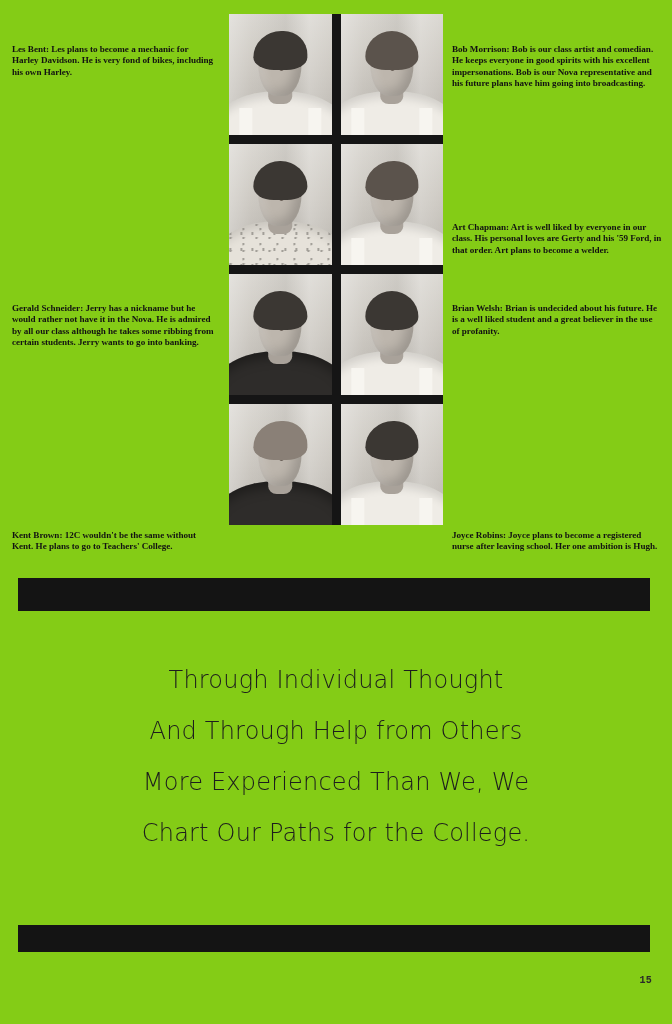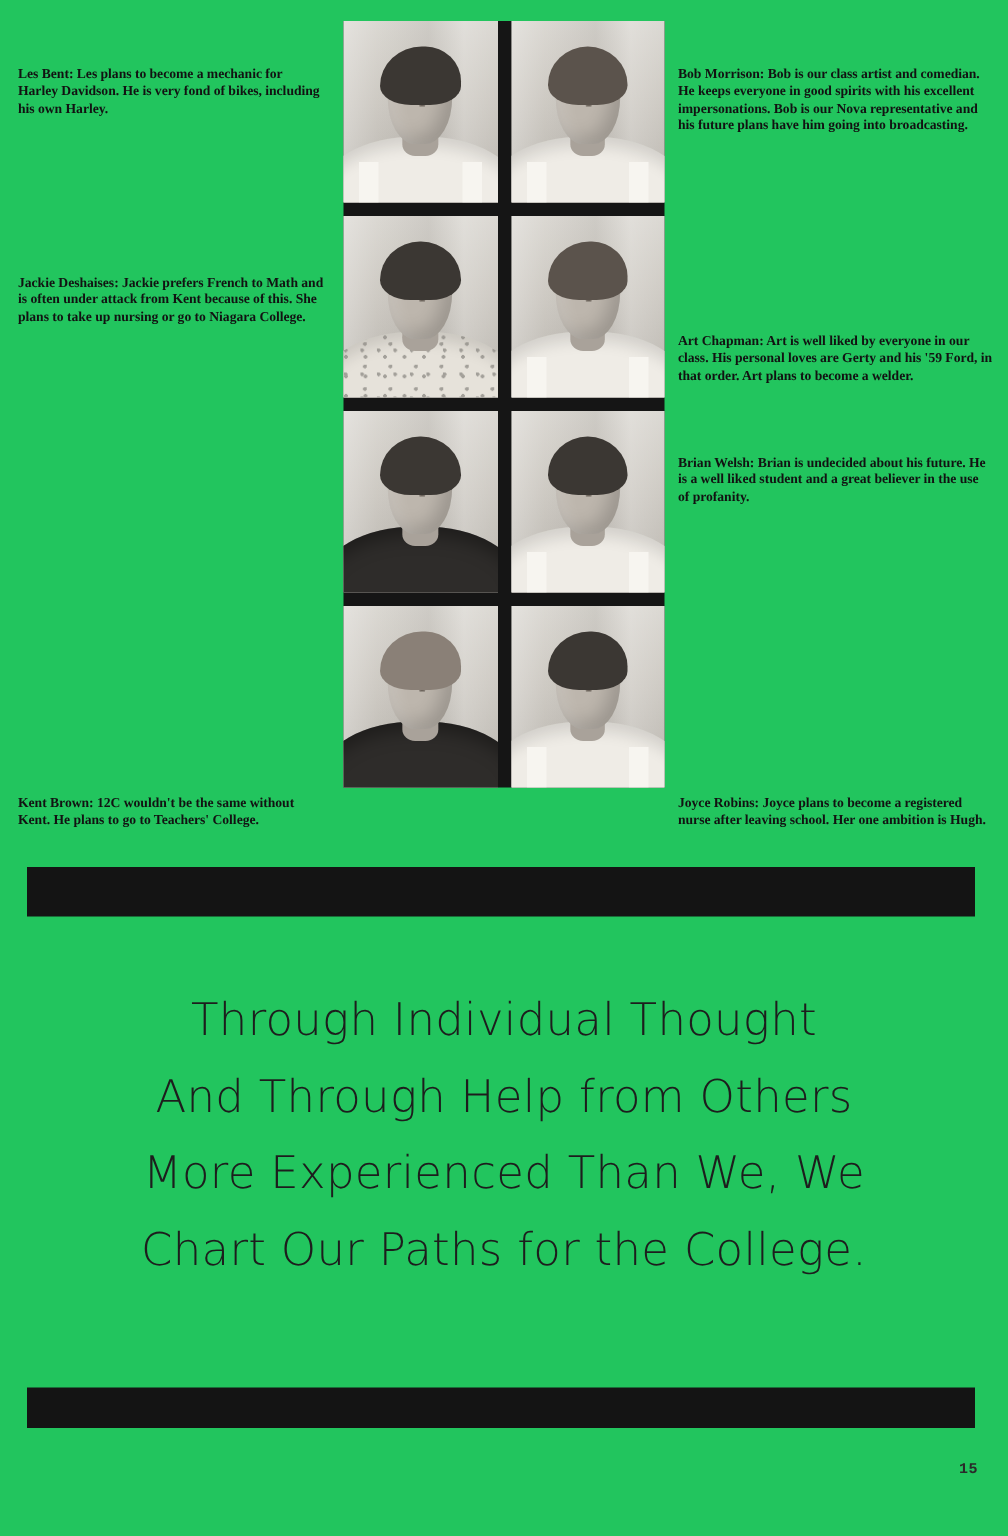--- a/index.html
+++ b/index.html
@@ -14,21 +14,21 @@
     overflow: hidden;
     font-family: "Liberation Serif", "DejaVu Serif", serif;
     color: #1a1a1a;
     -webkit-font-smoothing: antialiased;
   }
 
   
   .page {
     position: absolute;
     inset: 0;
-    background: #22c55e;
+    background: #84cc16;
   }
 
   
   .photo-grid {
     position: absolute;
     left: 229px;
     top: 14px;
     width: 214px;
     height: 511px;
     background: #151515;
@@ -205,21 +205,21 @@
 
   
   .quote {
     position: absolute;
     left: 0;
     top: 655px;
     width: 672px;
     text-align: center;
     font-family: "DejaVu Sans", "Liberation Sans", sans-serif;
     font-weight: 300;
-    font-size: 30px;
+    font-size: 24px;
     line-height: 51px;
     letter-spacing: 0.2px;
     color: #1d1d1d;
   }
   .quote-line { display: block; white-space: nowrap; }
 
   
   .page-number {
     position: absolute;
     right: 20px;
@@ -232,22 +232,22 @@
     text-align: center;
   }
 </style>
 </head>
 <body>
 
 <div class="page">
 
   <div class="blurb col-left" style="top:44px;">Les Bent: Les plans to become a mechanic for Harley Davidson. He is very fond of bikes, including his own Harley.</div>
 
-  <div class="blurb col-left" style="top:183px;">Jackie Deshaises: Jackie prefers French to Math and is often under attack from Kent because of this. She plans to take up nursing or go to Niagara College.</div>
-
+
+  <div class="blurb col-left" style="top:303px;">Gerald Schneider: Jerry has a nickname but he would rather not have it in the Nova. He is admired by all our class although he takes some ribbing from certain students. Jerry wants to go into banking.</div>
 
 
   <div class="blurb col-left" style="top:530px;">Kent Brown: 12C wouldn't be the same without Kent. He plans to go to Teachers' College.</div>
 
   <div class="blurb col-right" style="top:44px;">Bob Morrison: Bob is our class artist and comedian. He keeps everyone in good spirits with his excellent impersonations. Bob is our Nova representative and his future plans have him going into broadcasting.</div>
 
   <div class="blurb col-right" style="top:183px;margin-top:39px;">Art Chapman: Art is well liked by everyone in our class. His personal loves are Gerty and his '59 Ford, in that order. Art plans to become a welder.</div>
 
   <div class="blurb col-right" style="top:303px;">Brian Welsh: Brian is undecided about his future. He is a well liked student and a great believer in the use of profanity.</div>
 

